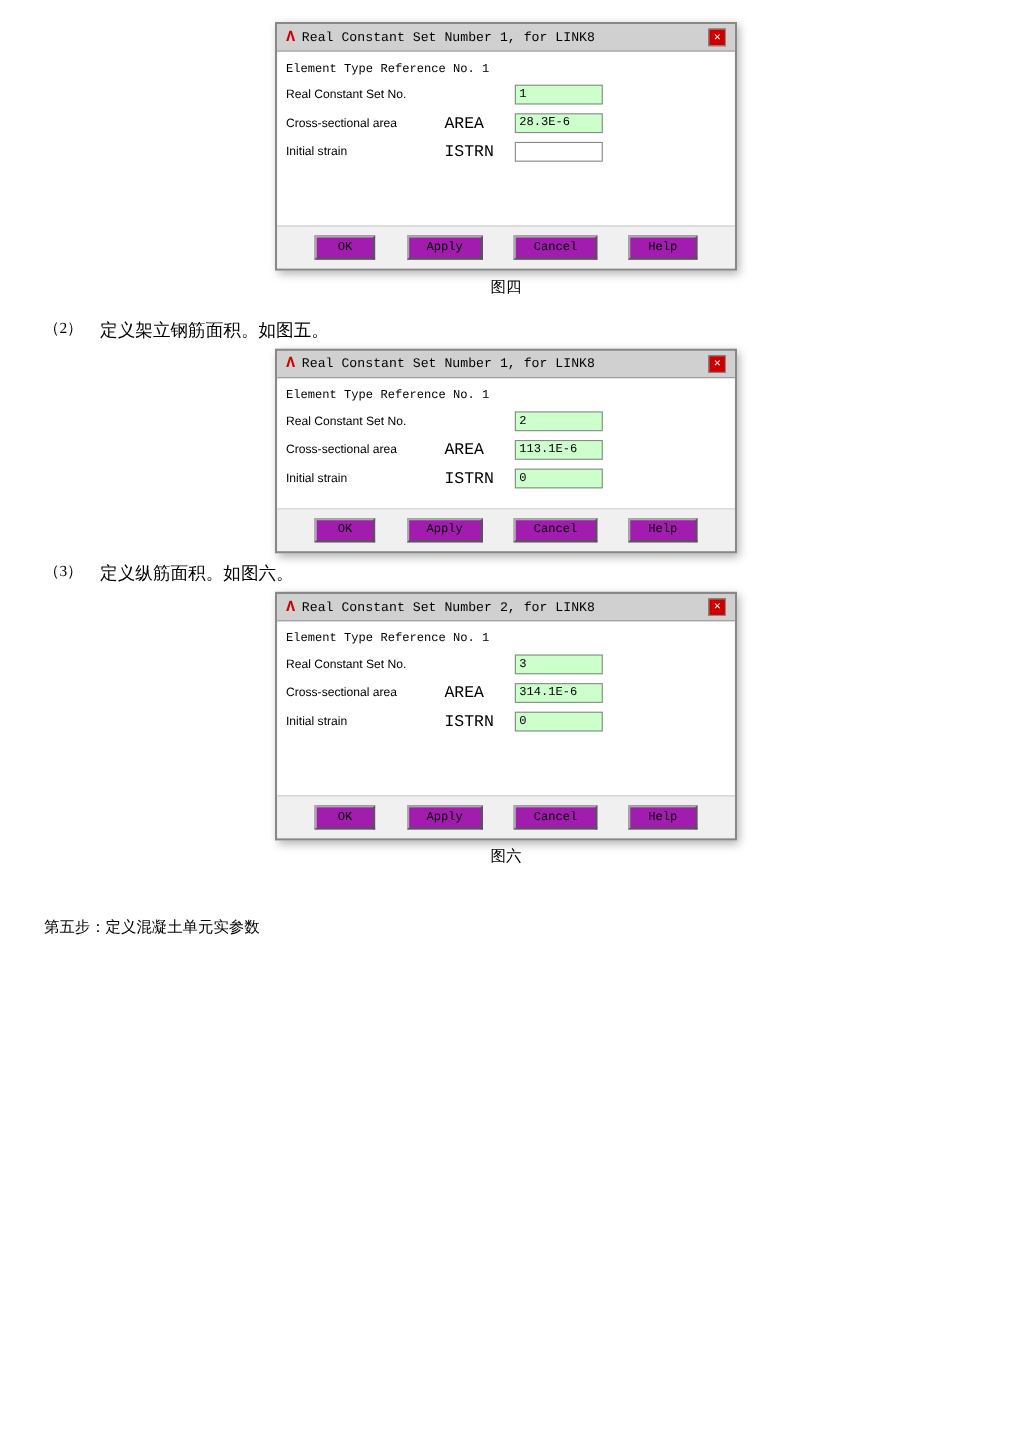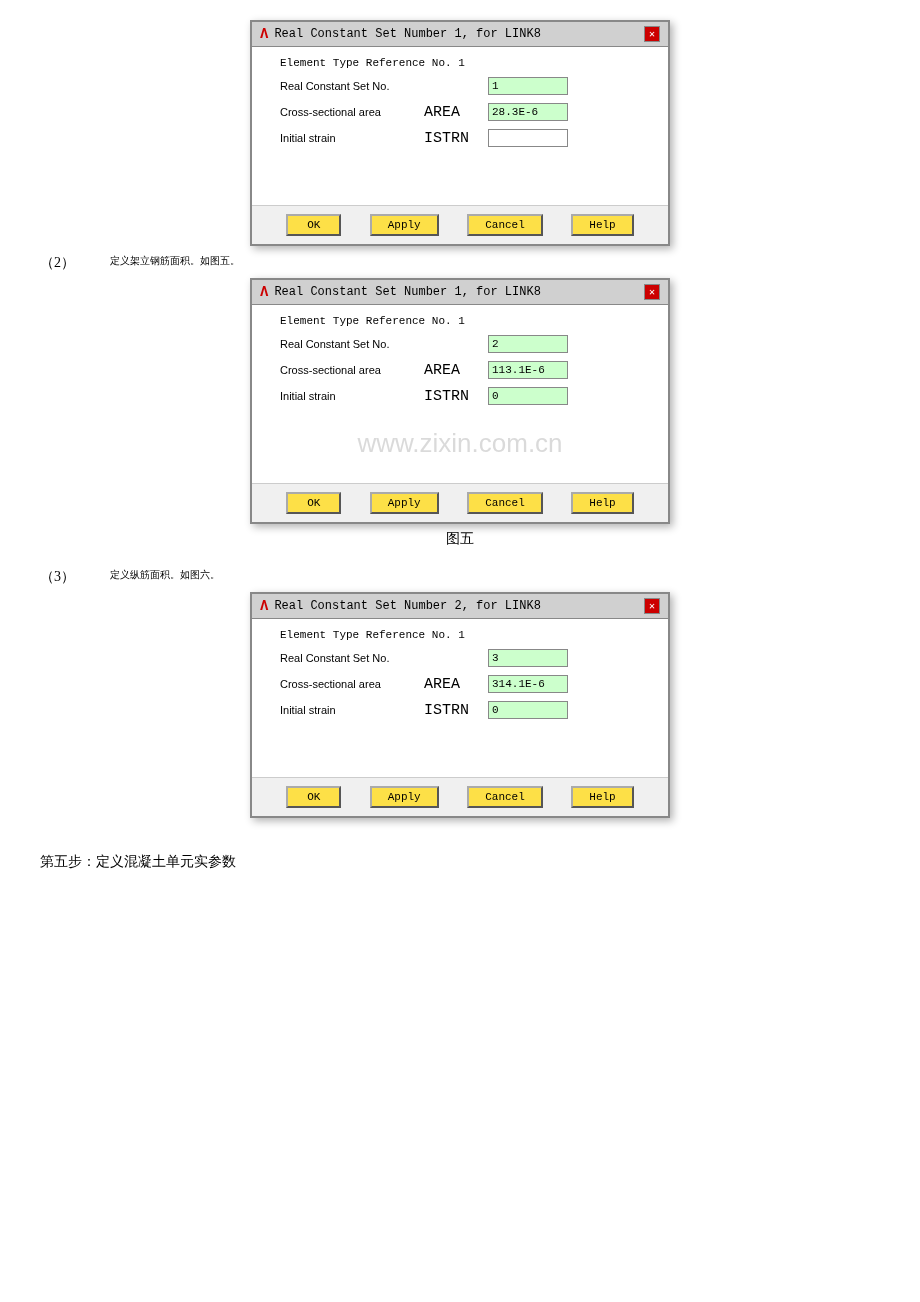--- a/index.html
+++ b/index.html
@@ -73,21 +73,21 @@
       font-size: 10px;
       cursor: pointer;
       display: flex;
       align-items: center;
       justify-content: center;
       font-weight: bold;
     }
 
     .dialog-body {
       background: #ffffff;
-      padding: 10px 28px;
+      padding: 10px 8px;
     }
 
     .dialog-info-row {
       font-size: 11px;
       color: #000;
       margin-bottom: 2px;
       font-family: "Courier New", monospace;
     }
 
     .dialog-field-row {
@@ -131,21 +131,21 @@
 
     .dialog-footer {
       display: flex;
       justify-content: space-around;
       padding: 8px 20px;
       background: #f0f0f0;
       border-top: 1px solid #ccc;
     }
 
     .dialog-btn {
-      background: #fde047;
+      background: #a21caf;
       border: 2px outset #aaa;
       font-size: 11px;
       font-family: "Courier New", monospace;
       padding: 3px 16px;
       cursor: pointer;
       min-width: 55px;
       text-align: center;
     }
 
     .fig-caption {
@@ -162,22 +162,21 @@
       gap: 16px;
       margin-bottom: 6px;
     }
 
     .section-num {
       font-size: 14px;
       min-width: 30px;
     }
 
     .section-text {
-      font-size: 10px;
-      margin-left: 19px;
+      font-size: 16px;
     }
 
     .watermark {
       position: absolute;
       top: 50%;
       left: 50%;
       transform: translate(-50%, -50%);
       font-size: 28px;
       color: rgba(150, 150, 150, 0.35);
       font-family: Arial, sans-serif;
@@ -226,20 +225,21 @@
         </div>
         <div class="dialog-spacer"></div>
       </div>
       <div class="dialog-footer">
         <button class="dialog-btn">OK</button>
         <button class="dialog-btn">Apply</button>
         <button class="dialog-btn">Cancel</button>
         <button class="dialog-btn">Help</button>
       </div>
     </div>
+    <div class="fig-caption">图四</div>
   </div>
 
   <div class="section-sub">
     <span class="section-num">（2）</span>
     <span class="section-text">定义架立钢筋面积。如图五。</span>
   </div>
 
   <div class="dialog-container">
     <div class="dialog-window" style="position:relative;">
       <div class="dialog-titlebar">
@@ -260,32 +260,28 @@
           <span class="dialog-field-label">Cross-sectional area</span>
           <span class="dialog-field-code">AREA</span>
           <input class="dialog-field-input" value="113.1E-6" style="">
         </div>
         <div class="dialog-field-row">
           <span class="dialog-field-label">Initial strain</span>
           <span class="dialog-field-code">ISTRN</span>
           <input class="dialog-field-input" value="0" style="">
         </div>
 
-        <div style="position:relative; height:60px; overflow:hidden;">
-          <div class="watermark" style="position:absolute;top:50%;left:50%;transform:translate(-50%,-50%);font-size:26px;color:rgba(150,150,150,0.35);font-family:Arial,sans-serif;white-space:nowrap;pointer-events:none;">www.zixin.com.cn</div>
-        </div>
       </div>
       <div class="dialog-footer">
         <button class="dialog-btn">OK</button>
         <button class="dialog-btn">Apply</button>
         <button class="dialog-btn">Cancel</button>
         <button class="dialog-btn">Help</button>
       </div>
     </div>
-    <div class="fig-caption">图五</div>
   </div>
 
   <div class="section-sub">
     <span class="section-num">（3）</span>
     <span class="section-text">定义纵筋面积。如图六。</span>
   </div>
 
   <div class="dialog-container">
     <div class="dialog-window">
       <div class="dialog-titlebar">
@@ -314,17 +310,18 @@
         </div>
         <div class="dialog-spacer"></div>
       </div>
       <div class="dialog-footer">
         <button class="dialog-btn">OK</button>
         <button class="dialog-btn">Apply</button>
         <button class="dialog-btn">Cancel</button>
         <button class="dialog-btn">Help</button>
       </div>
     </div>
+    <div class="fig-caption">图六</div>
   </div>
 
   <div class="paragraph-text" style="text-indent:0; font-weight:normal; margin-top: 24px;">第五步：定义混凝土单元实参数</div>
 
 </div>
 
 </body></html>

